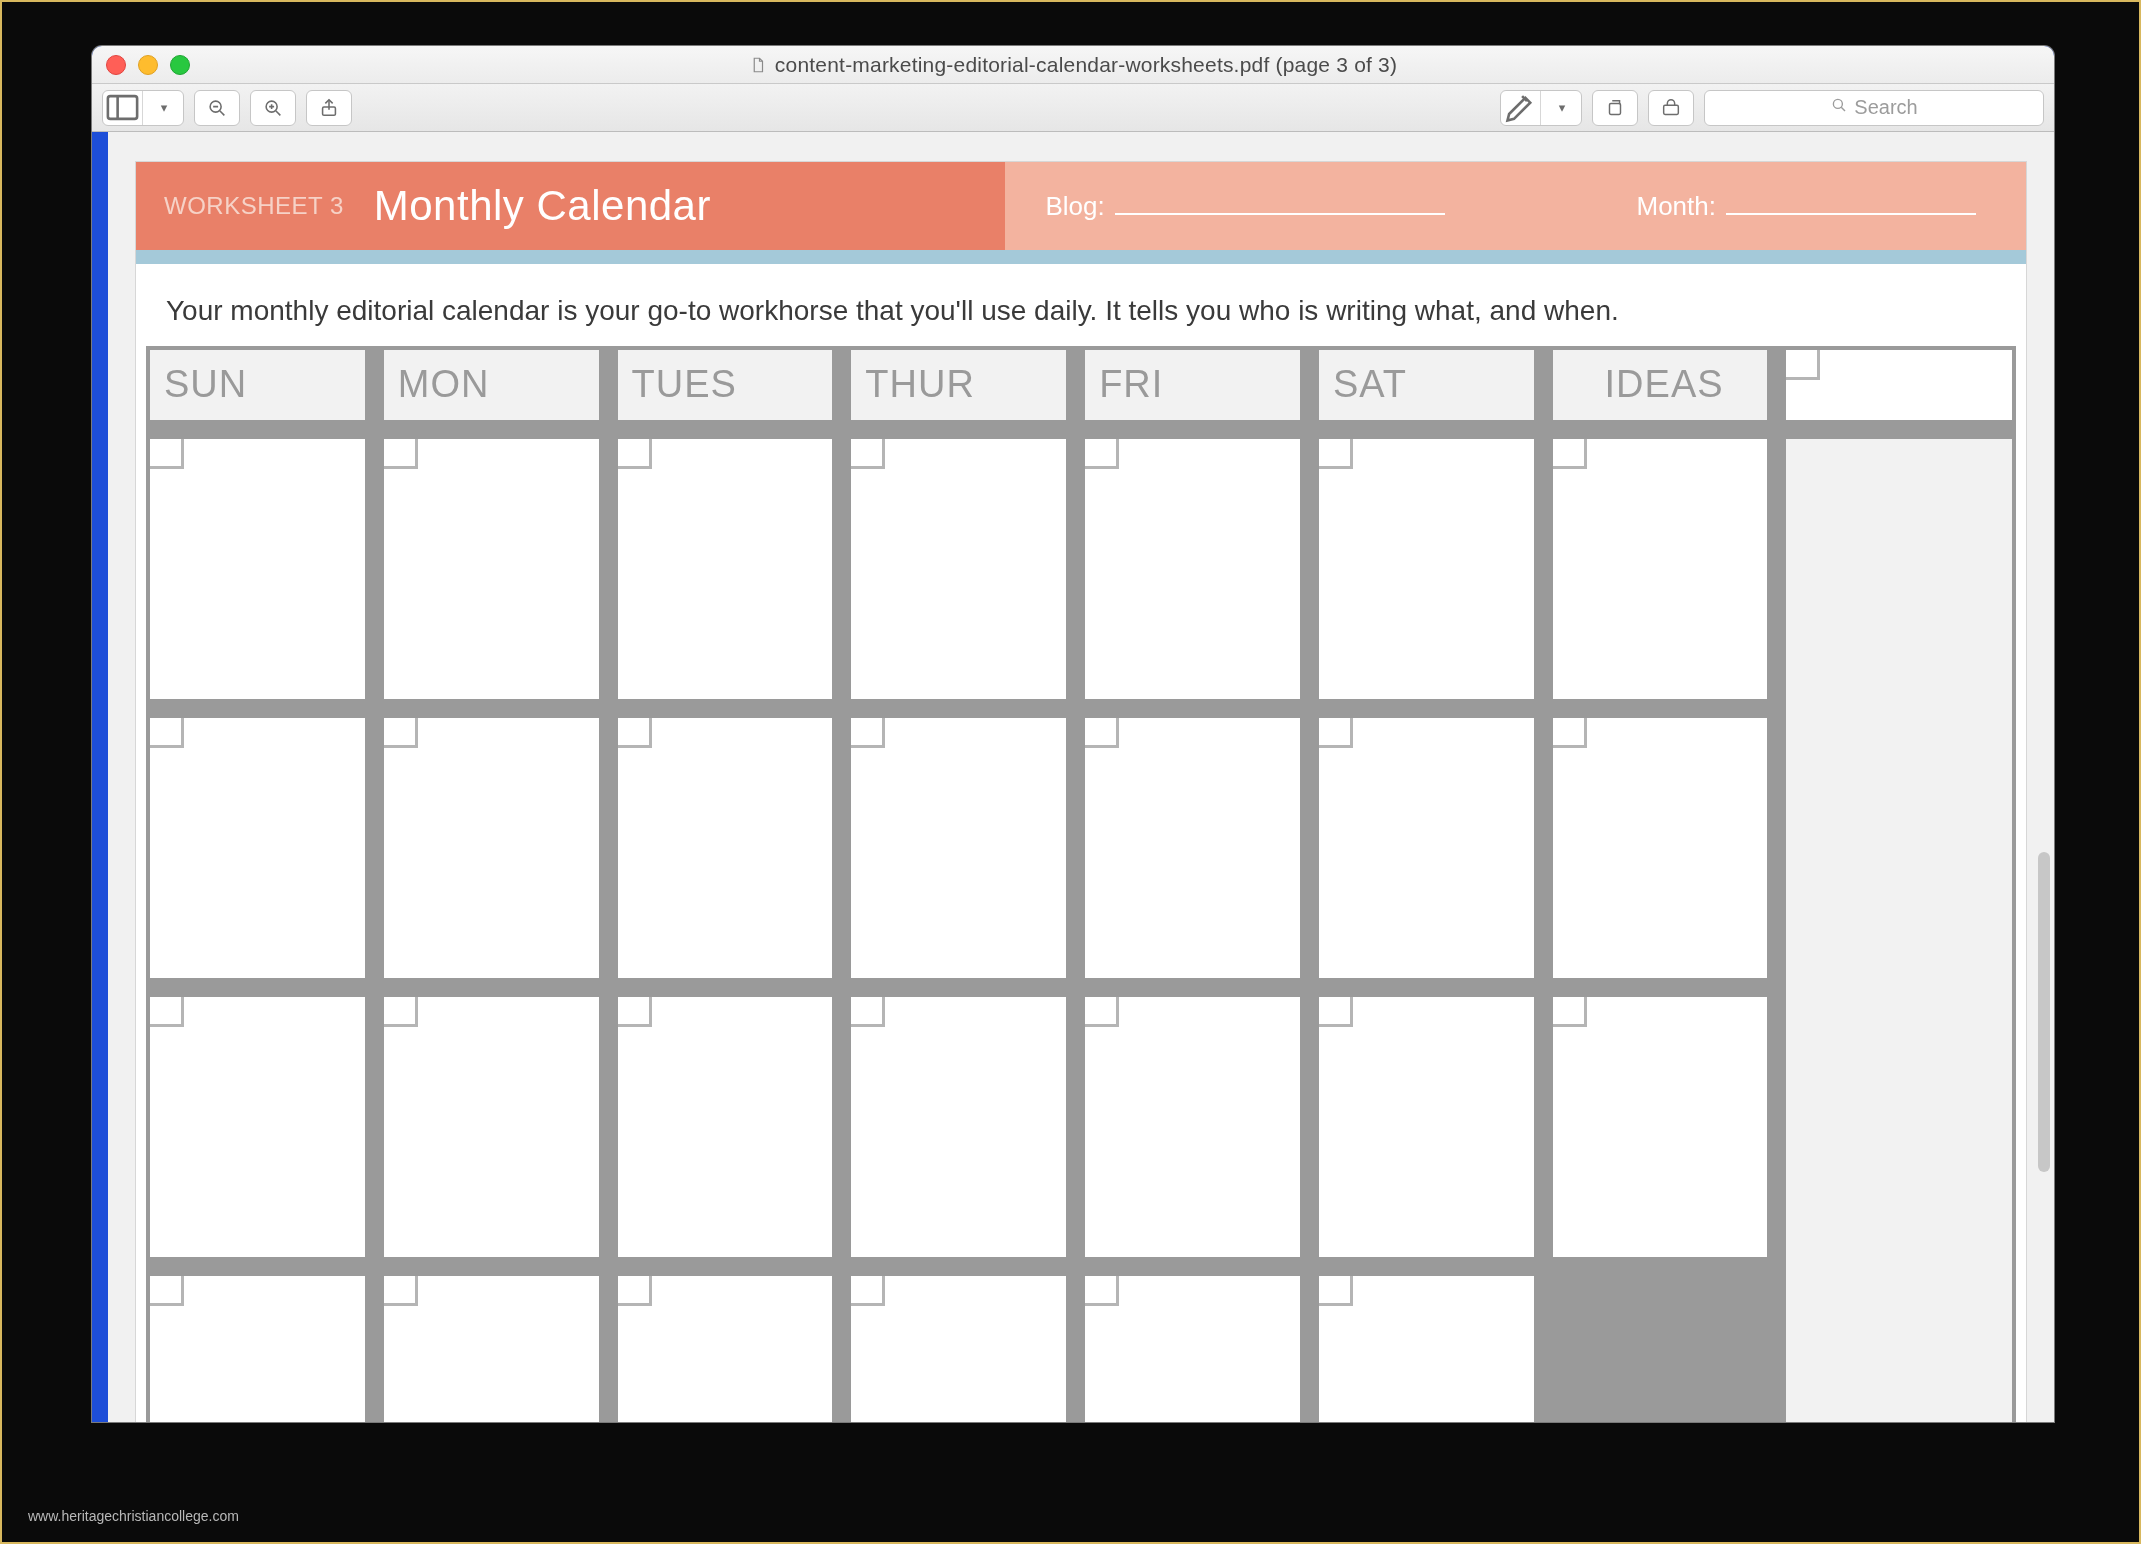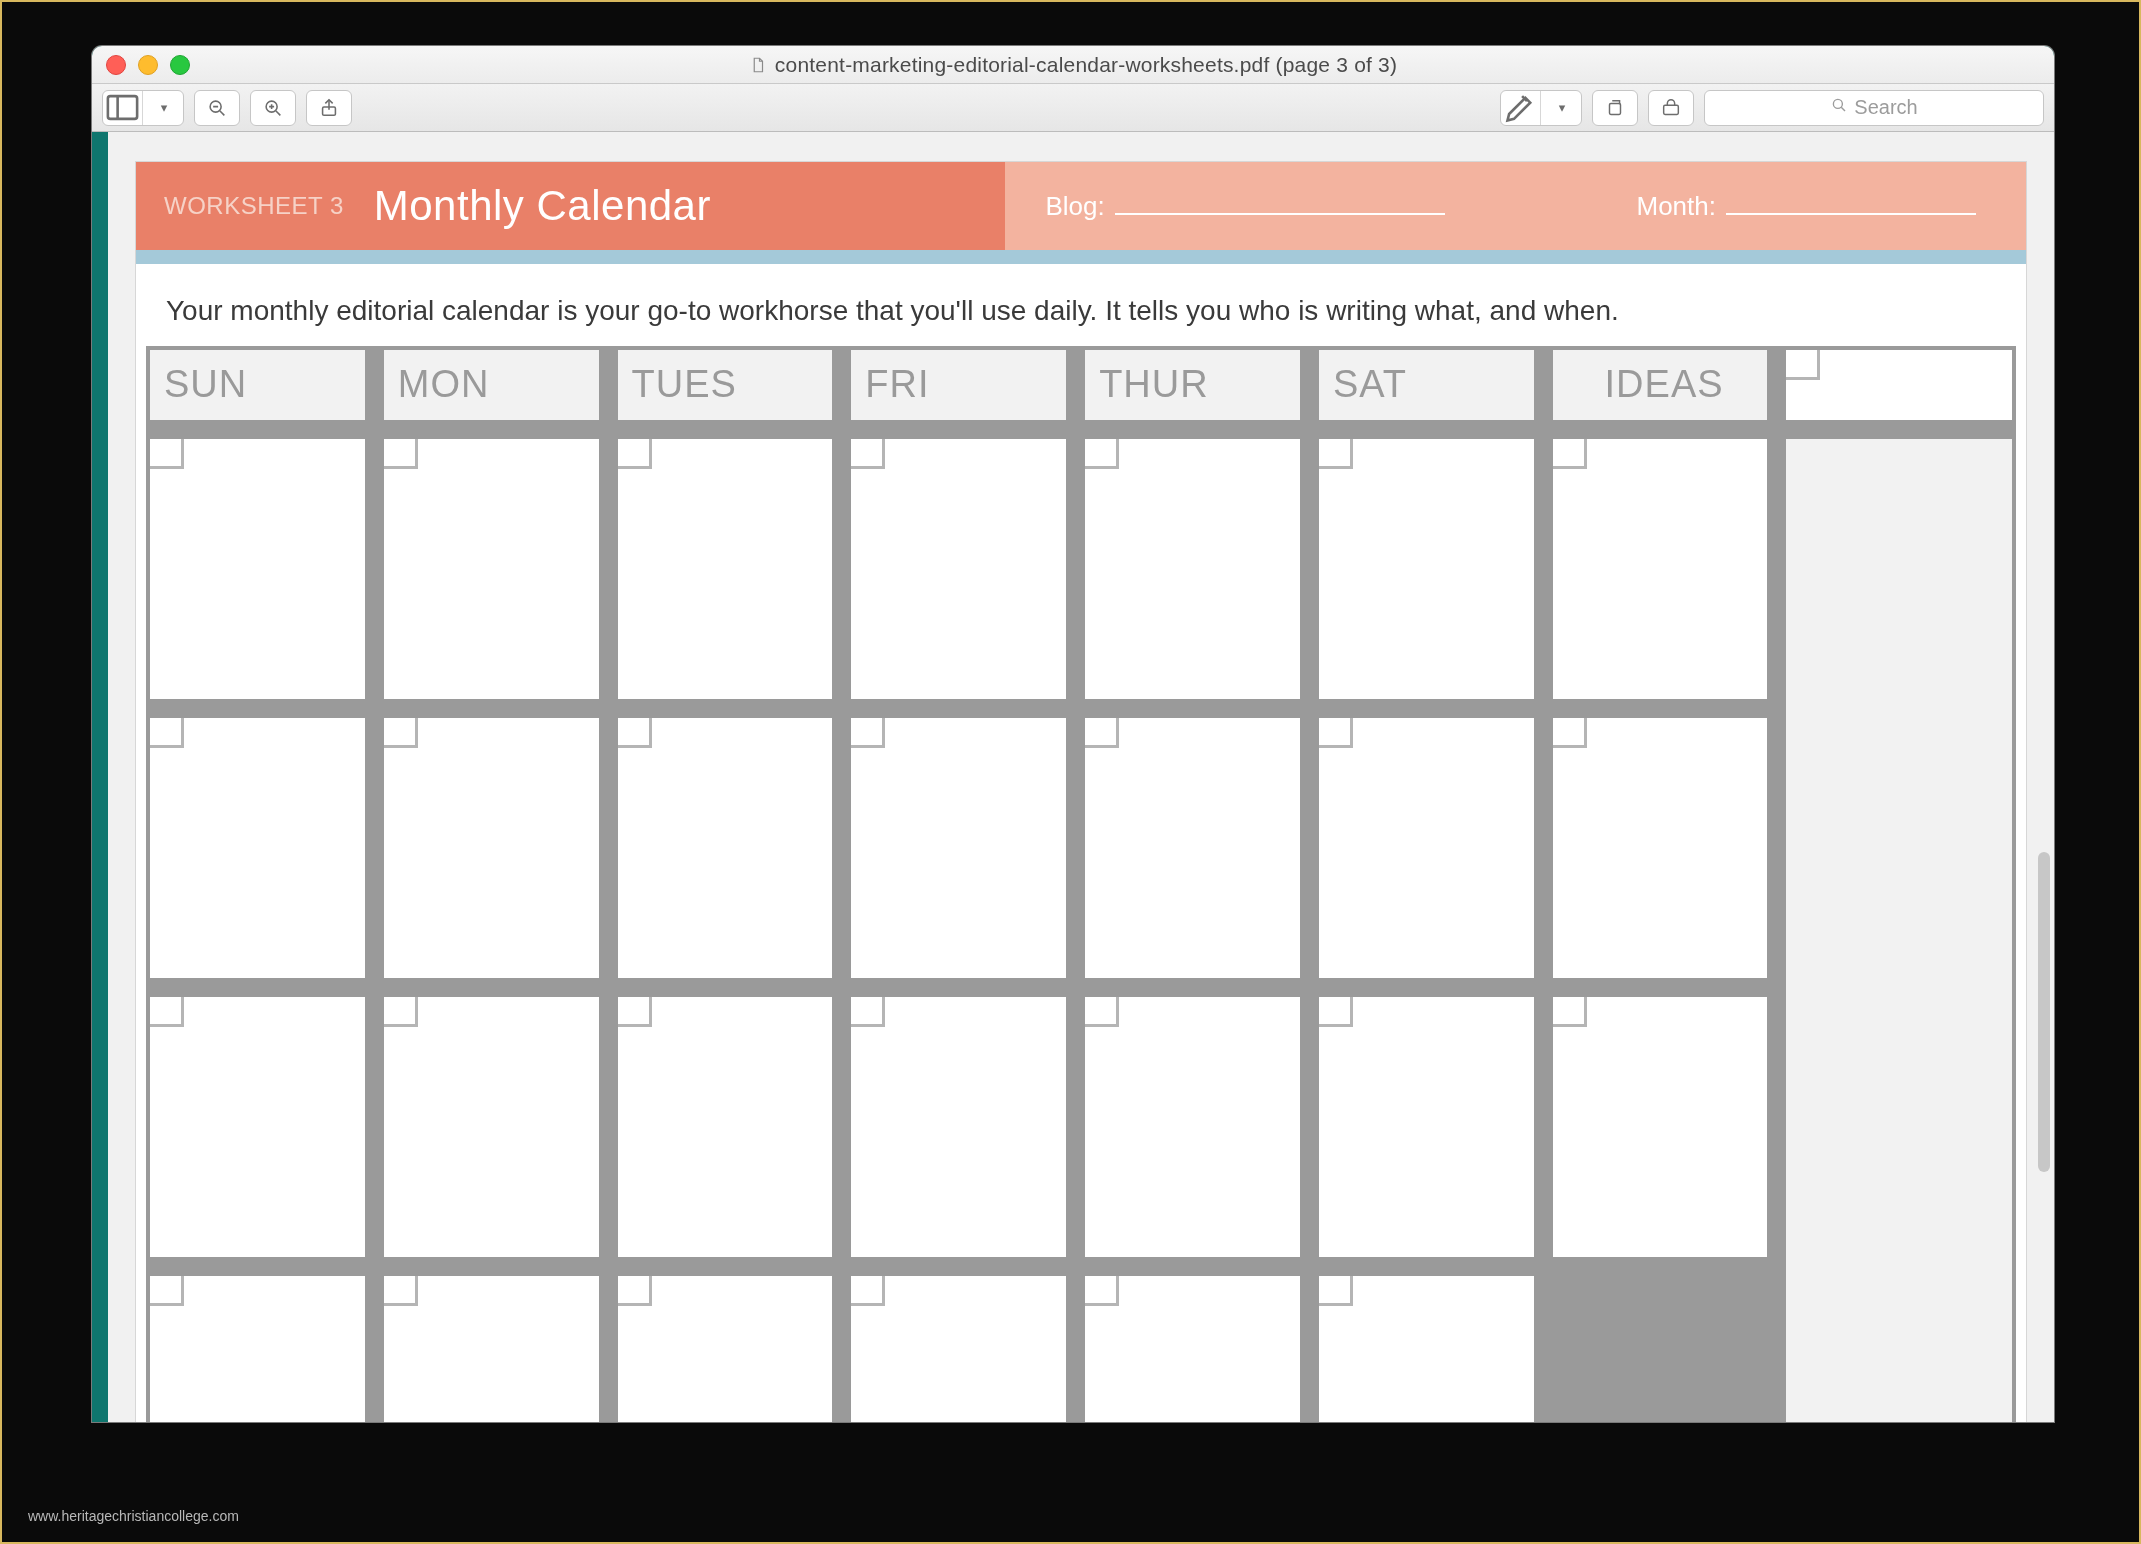--- a/index.html
+++ b/index.html
@@ -8,21 +8,21 @@
     font-family: -apple-system, BlinkMacSystemFont, "Helvetica Neue", Arial, sans-serif;
     width: 2141px;
     height: 1544px;
     position: relative;
     border: 2px solid #d8b85e;
   }
   .stage {
     position: absolute;
     top: 44px; left: 90px;
     width: 1962px; height: 1376px;
-    background: #0f766e;
+    background: #1d4ed8;
     border-radius: 10px 10px 0 0;
     overflow: hidden;
     box-shadow: 0 0 0 1px #7a7a7a;
   }
   
   .titlebar {
     height: 38px;
     background: linear-gradient(#f6f6f6,#ececec);
     border-bottom: 1px solid #c9c9c9;
     display: flex; align-items: center;
@@ -267,22 +267,22 @@
         </div>
       </div>
       <div class="thin-blue"></div>
 
       <div class="intro">Your monthly editorial calendar is your go-to workhorse that you'll use daily. It tells you who is writing what, and when.</div>
 
       <div class="caltable">
         <div class="hcell">SUN</div>
         <div class="hcell">MON</div>
         <div class="hcell">TUES</div>
+        <div class="hcell">THUR</div>
         <div class="hcell">FRI</div>
-        <div class="hcell">THUR</div>
         <div class="hcell">SAT</div>
         <div class="hcell ideas">IDEAS</div>
 
         <div class="dcell">
             <span class="tab"></span>
           </div>
         <div class="dcell">
             <span class="tab"></span>
           </div>
         <div class="dcell">

